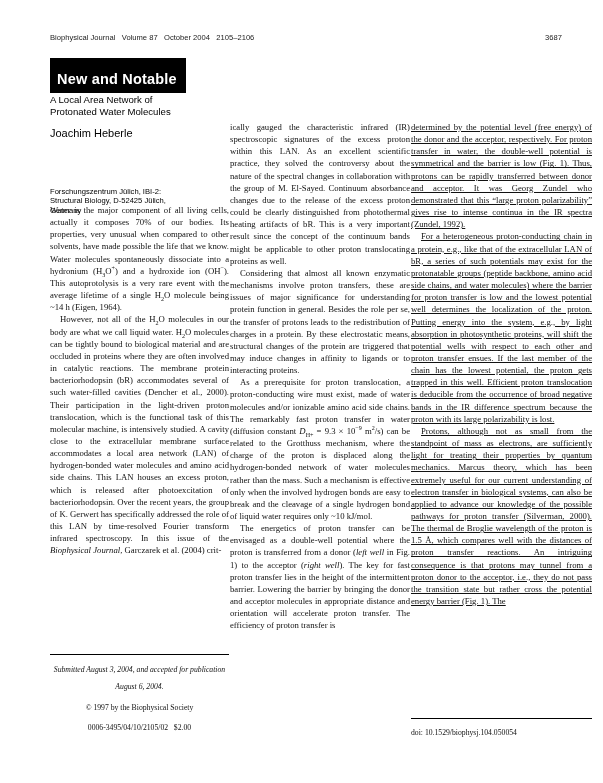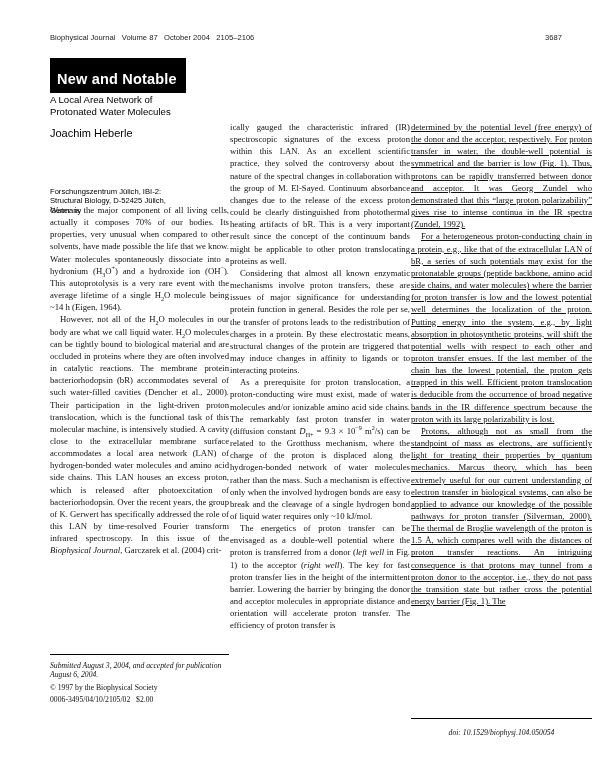--- a/index.html
+++ b/index.html
@@ -41,29 +41,29 @@
     color:#111;
     margin-top:27px;
   }
   .col-left{left:50px;top:177px;width:179px;height:436px;overflow:hidden;}
   .col-middle{left:230px;top:94px;width:180px;height:650px;overflow:hidden;}
   .col-right{left:411px;top:94px;width:181px;height:614px;overflow:hidden;text-decoration:underline;}
   .para{margin:0;}
   .para.indent{text-indent:10px;}
   .footnotes{
     position:absolute;left:50px;top:654px;width:179px;
-    font-size:7.7px;line-height:9px;text-align:left;color:#111;
+    font-size:7.7px;line-height:17px;text-align:center;color:#111;
   }
   .fn-rule{border-top:0.8px solid #000;margin:0 0 6px 0;}
   .fn-item{margin:0 0 3.5px 0;}
   .fn-italic{font-style:italic;}
   .fn-code{white-space:pre;}
   .doi-block{
     position:absolute;left:411px;top:718px;width:181px;
-    font-size:7.7px;text-align:center;color:#111;font-style:italic;
+    font-size:7.7px;text-align:left;color:#111;
   }
   .doi-rule{border-top:0.8px solid #000;margin:0 0 9px 0;}
   sub,sup{font-size:70%;line-height:0;}
 </style>
 </head>
 <body>
 
 <div class="page">
 
   <div class="running-head">

